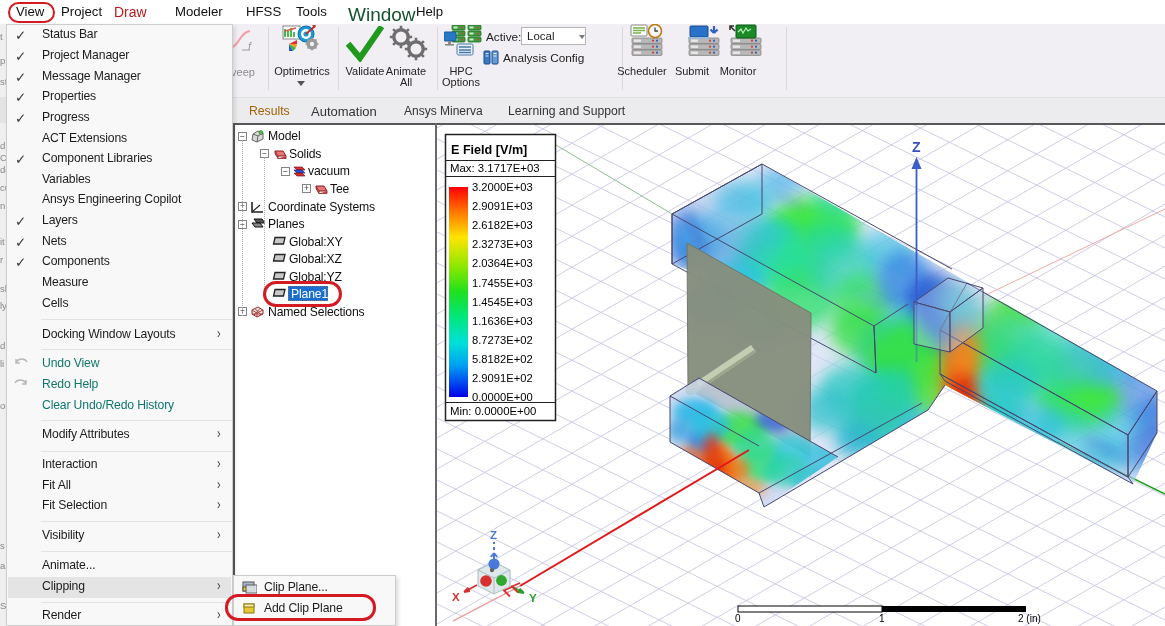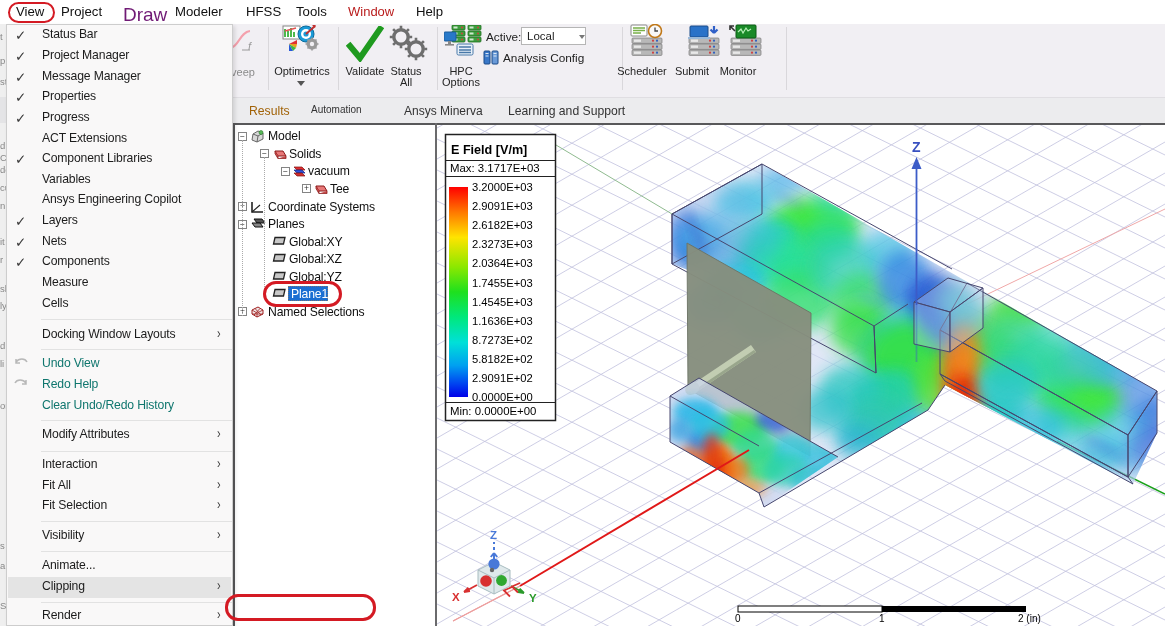--- a/index.html
+++ b/index.html
@@ -11,25 +11,25 @@
 .arr{position:absolute;left:210px;font-size:11px;color:#3c3c3c;transform:scaleY(1.25)}
 .sep{position:absolute;left:34px;width:191px;height:1px;background:#e2e2e2}
 .trow{position:absolute;font-size:12.2px;letter-spacing:-0.15px;color:#101010;white-space:nowrap}
 .tlabel{position:absolute;font-size:11px;color:#252525;text-align:center;white-space:nowrap}
 </style></head>
 <body>
 <div id="root">
 <div class="abs" style="left:0;top:0;width:1165px;height:24px;background:#ffffff"></div>
     <div class="abs" style="left:16px;top:4px;font-size:13.2px;color:#111">View</div>
     <div class="abs" style="left:61px;top:4px;font-size:13.2px;color:#111">Project</div>
-    <div class="abs" style="left:123px;top:4px;font-size:19px;color:#701a75">Draw</div>
+    <div class="abs" style="left:114px;top:4px;font-size:14px;color:#b91c1c">Draw</div>
     <div class="abs" style="left:175px;top:4px;font-size:13.2px;color:#111">Modeler</div>
     <div class="abs" style="left:246px;top:4px;font-size:13.2px;color:#111">HFSS</div>
     <div class="abs" style="left:296px;top:4px;font-size:13.2px;color:#111">Tools</div>
-    <div class="abs" style="left:348px;top:4px;font-size:13px;color:#b91c1c">Window</div>
+    <div class="abs" style="left:348px;top:4px;font-size:19px;color:#14532d">Window</div>
     <div class="abs" style="left:416px;top:4px;font-size:13.2px;color:#111">Help</div>
     <div class="abs" style="left:8px;top:2px;width:47px;height:21px;border:2.6px solid #d41a23;border-radius:11px"></div>
 <div class="abs" style="left:0;top:24px;width:1165px;height:73px;background:#f1eff3"></div>
     <div class="abs" style="left:268px;top:27px;width:1px;height:63px;background:#d9d7db"></div>
     <div class="abs" style="left:338px;top:27px;width:1px;height:63px;background:#d9d7db"></div>
     <div class="abs" style="left:437px;top:27px;width:1px;height:63px;background:#d9d7db"></div>
     <div class="abs" style="left:622px;top:27px;width:1px;height:63px;background:#d9d7db"></div>
     <div class="abs" style="left:786px;top:27px;width:1px;height:63px;background:#d9d7db"></div>
     <svg class="abs" style="left:228px;top:26px" width="36" height="28" viewBox="0 0 36 28">
 <path d="M2 22 C10 22 12 6 22 5" stroke="#f4a0ac" stroke-width="2" fill="none"></path>
@@ -73,21 +73,21 @@
       </g>
       <g transform="translate(31,25)">
         <g stroke="#6e6e6e" fill="#f1eff3">
           <circle cx="0" cy="0" r="7.2" stroke-width="3.4"></circle>
 <g stroke-width="2.6">
 <path d="M0 -8.2 v-3 M0 8.2 v3 M-8.2 0 h-3 M8.2 0 h3 M-5.8 -5.8 l-2.1 -2.1 M5.8 5.8 l2.1 2.1 M-5.8 5.8 l-2.1 2.1 M5.8 -5.8 l2.1 -2.1"></path>
           </g>
         </g>
       </g>
     </svg>
-    <div class="tlabel" style="left:385px;top:65px;width:42px">Status</div>
+    <div class="tlabel" style="left:385px;top:65px;width:42px">Animate</div>
     <div class="tlabel" style="left:385px;top:76px;width:42px">All</div>
     <svg class="abs" style="left:444px;top:25px" width="38" height="33" viewBox="0 0 38 33">
 <g transform="translate(8,0)">
         <g>
           <rect x="0" y="0" width="13" height="5" rx="1" fill="#3e9e3e" stroke="#1e6e1e" stroke-width="0.8"></rect>
 <rect x="1.5" y="1.5" width="4" height="2" fill="#cfe8cf"></rect>
           <circle cx="10" cy="2.5" r="1" fill="#d04040"></circle>
         </g>
       </g>
       <g transform="translate(8,6)">
@@ -212,21 +212,21 @@
         <circle cx="21" cy="2.7" r="1.1" fill="#d04040"></circle>
         <circle cx="25" cy="2.7" r="1.1" fill="#3060c0"></circle>
       </g>
 <rect x="8" y="1" width="20" height="13" rx="1" fill="#1a8a28" stroke="#0a5a14"></rect>
 <path d="M10 8 l3 -3 2 4 3 -5 2 3 3 -2" stroke="#b8f0b8" stroke-width="1.2" fill="none"></path>
 <path d="M2 6 v-4 h4 M2 2 l5 5" stroke="#333" stroke-width="1.6" fill="none"></path>
     </svg>
     <div class="tlabel" style="left:716px;top:65px;width:44px">Monitor</div>
 <div class="abs" style="left:0;top:97px;width:1165px;height:26px;background:#ececee;border-top:1px solid #e0dee2"></div>
     <div class="abs" style="left:249px;top:104px;font-size:12.2px;color:#a16207">Results</div>
-    <div class="abs" style="left:311px;top:104px;font-size:10px;color:#333">Automation</div>
+    <div class="abs" style="left:311px;top:104px;font-size:13px;color:#333">Automation</div>
     <div class="abs" style="left:404px;top:104px;font-size:12px;color:#333">Ansys Minerva</div>
     <div class="abs" style="left:508px;top:104px;font-size:12.2px;color:#333">Learning and Support</div>
 <div class="abs" style="left:0;top:24px;width:7px;height:602px;background:#efefef"></div>
     <div class="abs" style="left:0px;top:31px;font-size:9.5px;color:#888;width:6px;overflow:hidden">t</div>
     <div class="abs" style="left:0px;top:55px;font-size:9.5px;color:#888;width:6px;overflow:hidden">p</div>
     <div class="abs" style="left:0px;top:76px;font-size:9.5px;color:#888;width:6px;overflow:hidden">st</div>
     <div class="abs" style="left:0px;top:105px;font-size:9.5px;color:#888;width:6px;overflow:hidden">V</div>
     <div class="abs" style="left:0px;top:140px;font-size:9.5px;color:#888;width:6px;overflow:hidden">d</div>
     <div class="abs" style="left:0px;top:152px;font-size:9.5px;color:#888;width:6px;overflow:hidden">C</div>
     <div class="abs" style="left:0px;top:164px;font-size:9.5px;color:#888;width:6px;overflow:hidden">de</div>
@@ -661,13 +661,26 @@
       <div class="mi" style="top:473.3px">Fit Selection</div>
       <div class="arr" style="top:473.3px">›</div>
       <div class="mi" style="top:503.1px">Visibility</div>
       <div class="arr" style="top:503.1px">›</div>
       <div class="mi" style="top:533.0px">Animate...</div>
       <div class="mi" style="top:553.9px">Clipping</div>
       <div class="arr" style="top:553.9px">›</div>
       <div class="mi" style="top:583.0px">Render</div>
       <div class="arr" style="top:583.0px">›</div>
     </div>
+<div class="abs" style="left:233px;top:575px;width:163px;height:51px;background:#f9f8f8;border:1px solid #cdcdcd;box-shadow:2px 2px 4px rgba(0,0,0,0.15)">
+<svg class="abs" style="left:8px;top:5px" width="15" height="13" viewBox="0 0 15 13">
+<rect x="1" y="1" width="11" height="9" fill="#a8b8c8" stroke="#555"></rect>
+<rect x="1" y="6" width="11" height="4" fill="#e8c830" stroke="#555"></rect>
+<rect x="4" y="4" width="11" height="8" fill="#d8e4f0" stroke="#555" opacity="0.9"></rect>
+      </svg>
+<div class="abs" style="left:30px;top:4px;font-size:12.2px;letter-spacing:-0.15px;color:#1c1c1c">Clip Plane...</div>
+<svg class="abs" style="left:8px;top:26px" width="15" height="13" viewBox="0 0 15 13">
+<rect x="2" y="2" width="10" height="9" fill="#e8c830" stroke="#8a7a10"></rect>
+<rect x="2" y="2" width="10" height="3" fill="#f8ecb0" stroke="#8a7a10"></rect>
+      </svg>
+<div class="abs" style="left:30px;top:25px;font-size:12.2px;letter-spacing:-0.15px;color:#1c1c1c">Add Clip Plane</div>
+</div>
 <div class="abs" style="left:225px;top:594px;width:151px;height:27px;border:3.4px solid #d41a23;border-radius:13px"></div>
 </div>
 </body></html>

